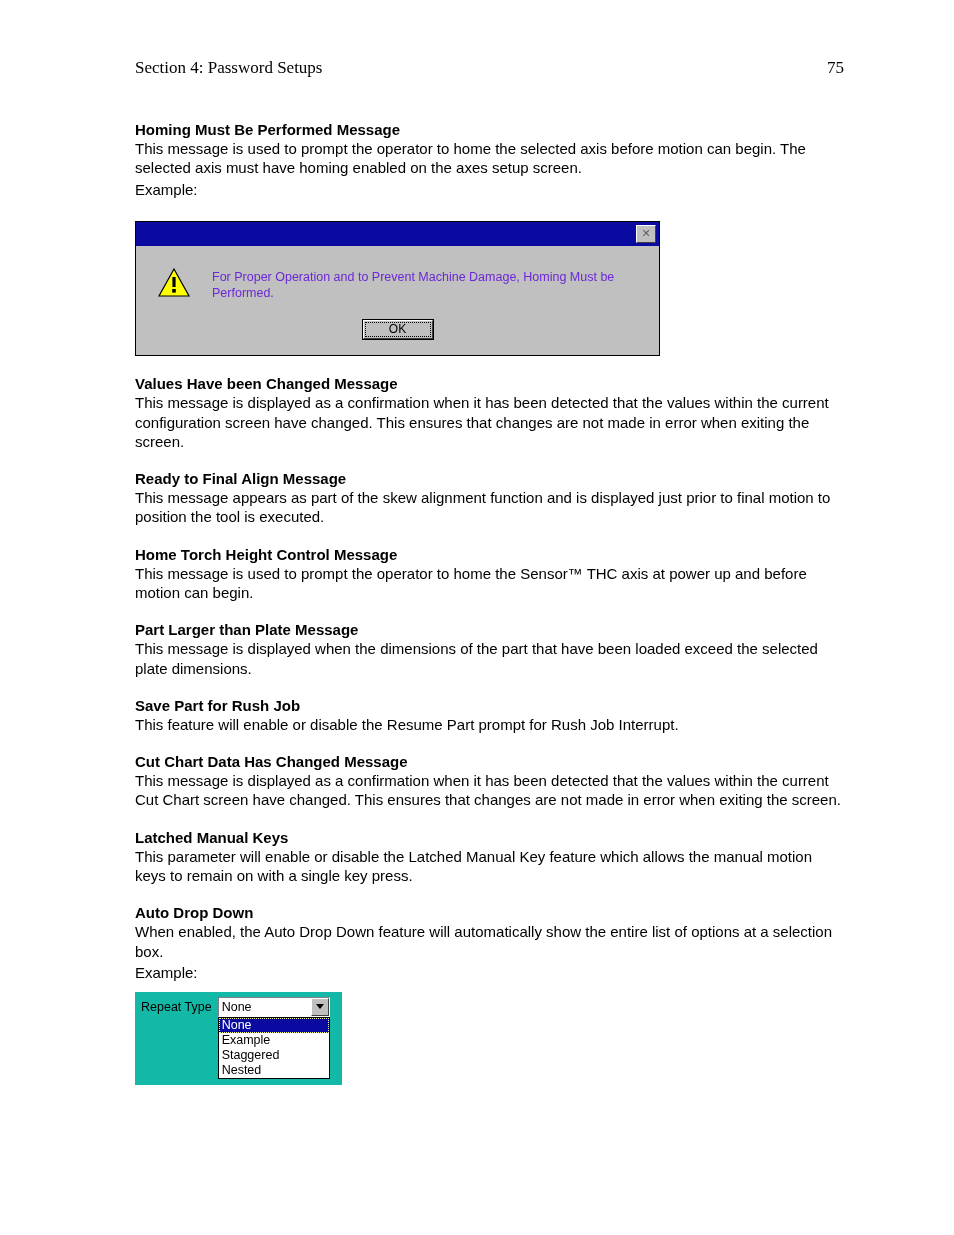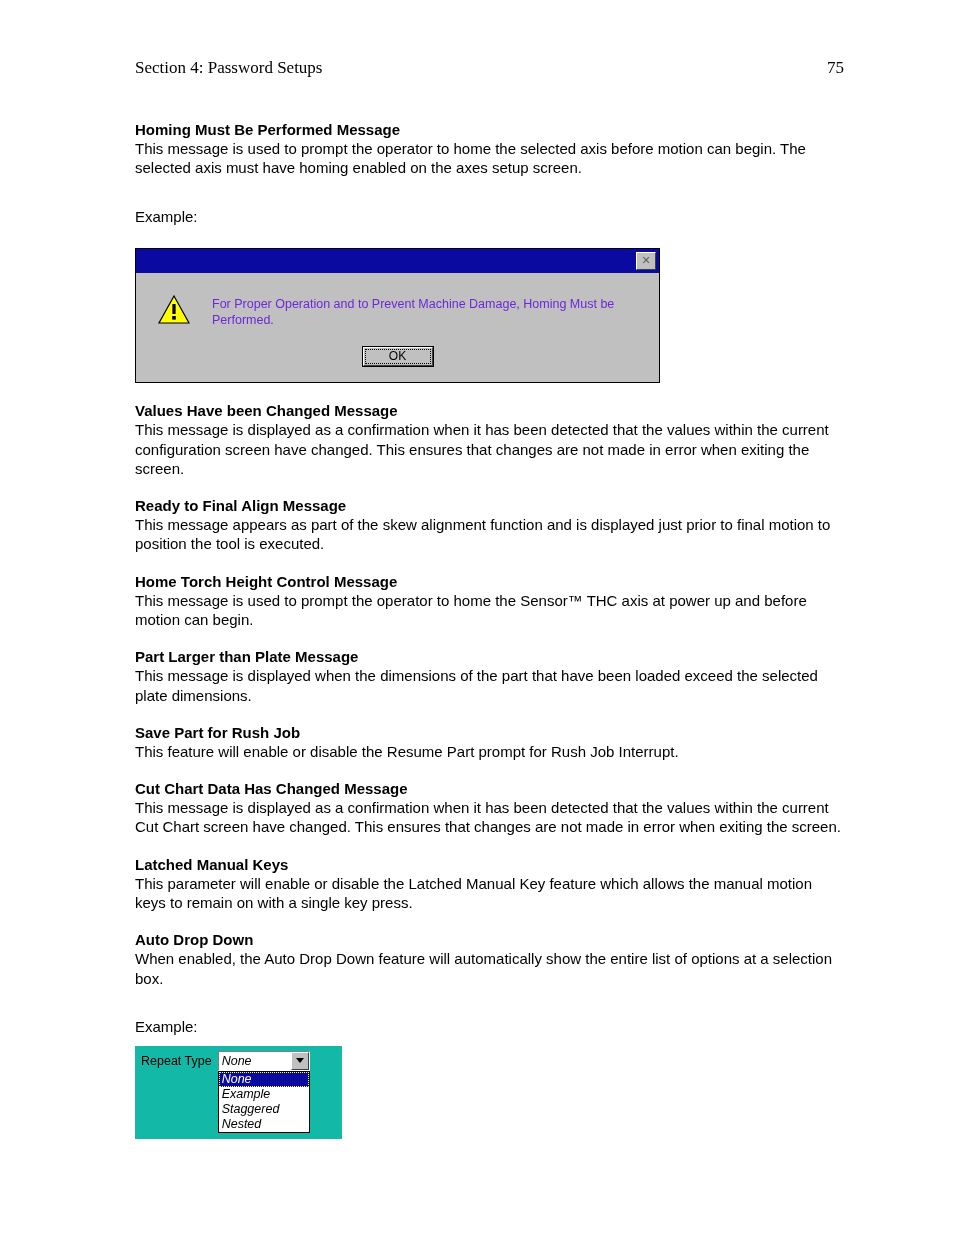--- a/index.html
+++ b/index.html
@@ -30,21 +30,21 @@
     font-size: 15px;
     line-height: 1.28;
   }
   .section-title {
     font-weight: bold;
   }
   .section-body {
     font-weight: normal;
   }
   .example-label {
-    margin-top: 29px;
+    margin-top: 2px;
     margin-bottom: 10px;
   }
 
   
   .dialog {
     width: 523px;
     background: #c0c0c0;
     border: 1px solid #000;
     margin-top: 22px;
     margin-bottom: 18px;
@@ -116,22 +116,21 @@
     font-family: "MS Sans Serif", Tahoma, Arial, sans-serif;
     font-size: 12.5px;
     margin-top: 8px;
   }
   .dropdown-label {
     margin-right: 6px;
     padding-top: 2px;
     white-space: nowrap;
   }
   .combo {
-    width: 92px;
-    font-style: italic;
+    width: 112px;
   }
   .combo-box {
     display: flex;
     border-top: 1px solid #808080;
     border-left: 1px solid #808080;
     border-right: 1px solid #fff;
     border-bottom: 1px solid #fff;
     background: #fff;
     height: 20px;
     box-sizing: border-box;

